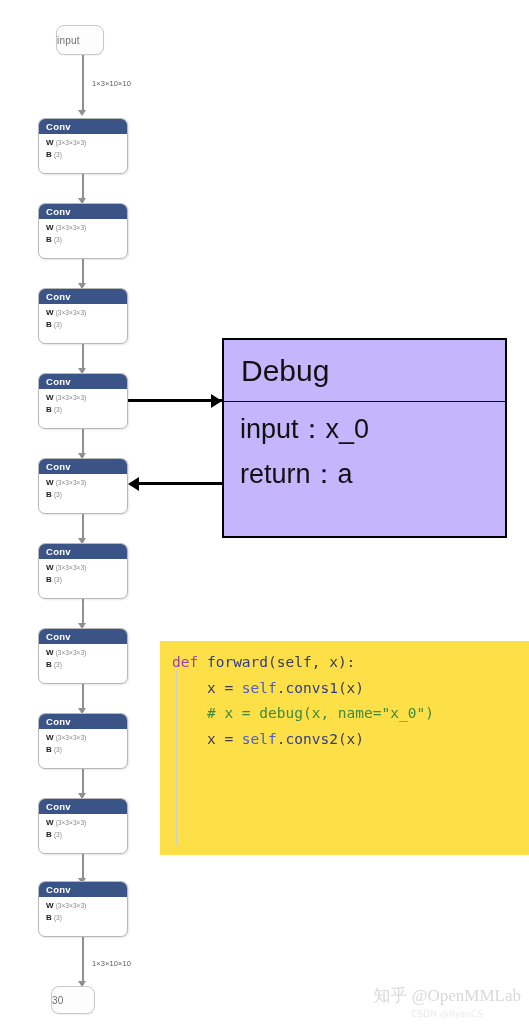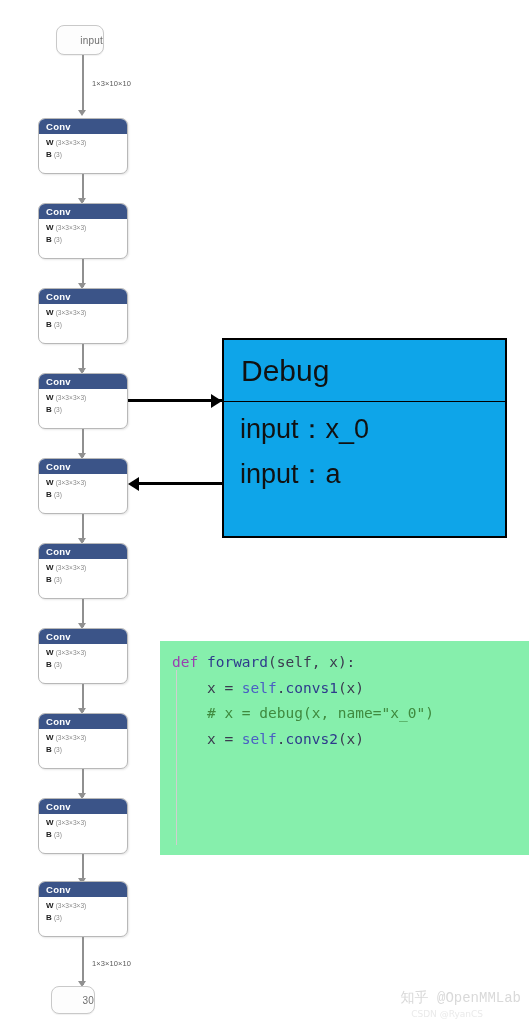--- a/index.html
+++ b/index.html
@@ -14,21 +14,21 @@
 
   #canvas { position: absolute; left: 0; top: 0; width: 529px; height: 1025px; }
 
   
   .term-node {
     position: absolute;
     width: 48px; height: 30px;
     border: 1.5px solid #c9c9c9;
     border-radius: 8px;
     background: #fdfdfd;
-    display: flex; align-items: center; justify-content: flex-end;
+    display: flex; align-items: center; justify-content: flex-start;
     font-size: 10px; color: #6e6e6e;
     letter-spacing: .2px;
     box-shadow: 0 1px 1px rgba(0,0,0,.06);
   }
 
   .conv-block {
     position: absolute;
     left: 38px; width: 90px; height: 56px;
     border: 1.3px solid #b8b8b8;
     border-radius: 7px;
@@ -76,21 +76,21 @@
     white-space: nowrap;
     letter-spacing: .1px;
   }
 
   
   #debug-box {
     position: absolute;
     left: 222px; top: 338px;
     width: 285px; height: 200px;
     border: 2.2px solid #000000;
-    background: #0ea5e9;
+    background: #c4b5fd;
   }
   #debug-title {
     height: 62px;
     border-bottom: 1.6px solid #000000;
     display: flex; align-items: center;
     padding-left: 17px;
     font-size: 30px;
     color: #111111;
   }
   #debug-body { padding: 5px 0 0 16px; }
@@ -116,21 +116,21 @@
     border-top: 7px solid transparent;
     border-bottom: 7px solid transparent;
     border-right: 11px solid #000000;
   }
 
   
   #code-block {
     position: absolute;
     left: 160px; top: 641px;
     width: 369px; height: 214px;
-    background: #86efac;
+    background: #fde047;
     padding: 9px 0 0 12px;
   }
   #code-inner { position: relative; }
   #indent-guide {
     position: absolute;
     left: 4px; top: 20px;
     width: 1px; height: 175px;
     background: #cfcfcf;
   }
   .code-line {
@@ -143,24 +143,24 @@
   .kw  { color: #9a3fb0; }
   .fn  { color: #2e3a8c; }
   .pl  { color: #3b3b4f; }
   .cm  { color: #3f8a3f; }
   .sf  { color: #4a5ec4; }
 
   
   #wm-zhihu {
     position: absolute;
     right: 8px; bottom: 18px;
-    font-size: 14px;
+    font-size: 17px;
     color: #d9d9d9;
     white-space: nowrap;
-    font-family: Liberation Mono, monospace;
+    font-family: Liberation Serif, serif;
   }
   #wm-csdn {
     position: absolute;
     right: 46px; bottom: 6px;
     font-size: 9px;
     color: #eaeaea;
     white-space: nowrap;
     font-family: "DejaVu Sans", sans-serif;
   }
 </style>
@@ -279,21 +279,21 @@
   <div class="edge-head" style="top:981px;"></div>
   <div class="edge-label" style="left:92px; top:959px;">1×3×10×10</div>
   <div class="term-node" style="left:51px; top:986px; width:44px; height:28px;">
     <span>30</span>
   </div>
 
   <div id="debug-box">
     <div id="debug-title">Debug</div>
     <div id="debug-body">
       <div class="debug-field">input：x_0</div>
-      <div class="debug-field">input：a</div>
+      <div class="debug-field">return：a</div>
     </div>
   </div>
 
   <div class="h-arrow" style="left:128px; top:399px; width:96px;"></div>
   <div class="arrow-tip-r" style="left:211px; top:394px;"></div>
 
   <div class="h-arrow" style="left:138px; top:482px; width:86px;"></div>
   <div class="arrow-tip-l" style="left:128px; top:477px;"></div>
 
   <div id="code-block">

